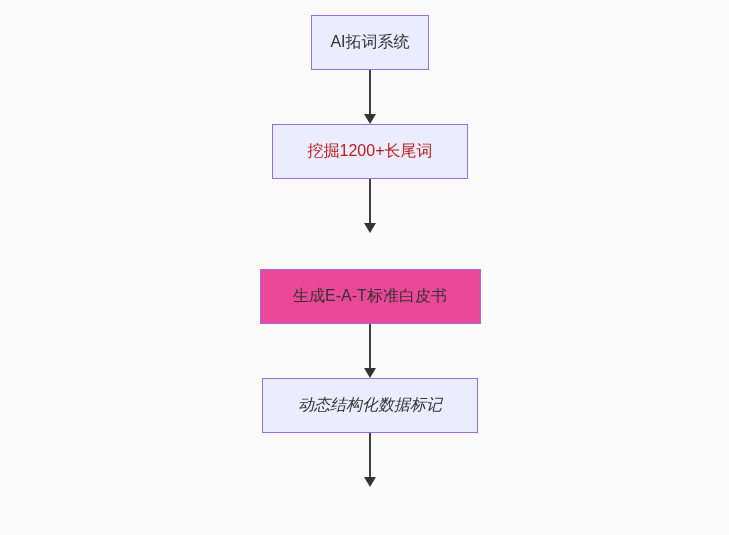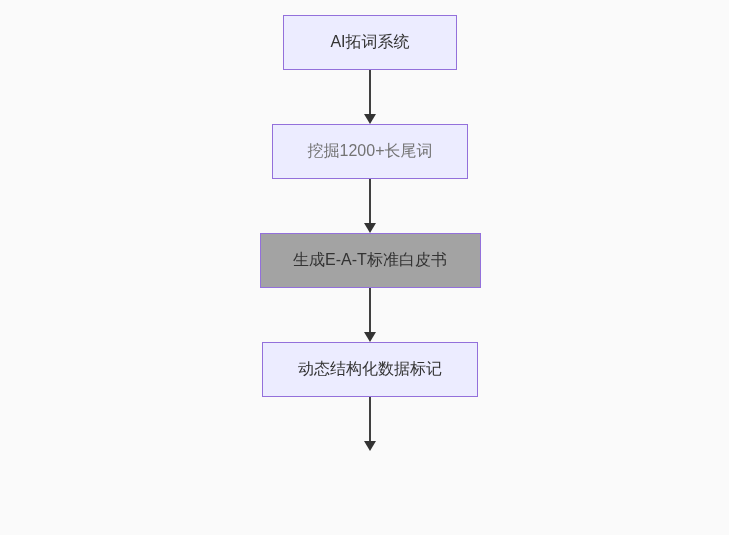--- a/index.html
+++ b/index.html
@@ -30,24 +30,24 @@
     border: 1.5px solid #9370DB;
     background: #ECECFF;
     color: #333333;
     font-size: 16px;
     display: flex;
     align-items: center;
     justify-content: center;
     text-align: center;
     white-space: nowrap;
   }
-  .n1 { width: 174px; text-align: right; }
+  .n1 { width: 118px; text-align: right; }
   .n2 { width: 196px; }
   .n3 { width: 221px; }
-  .n4 { width: 216px; }
+  .n4 { width: 216px; font-style: italic; }
   .n5 { width: 236px; }
   .arrow {
     height: 54px;
     display: flex;
     flex-direction: column;
     align-items: center;
     justify-content: flex-start;
   }
   .arrow .line {
     width: 2px;
@@ -70,30 +70,30 @@
 
     <div class="node n1" style="background: rgb(236, 236, 255); border-color: rgb(147, 112, 219); color: rgb(51, 51, 51);">
       <span>AI拓词系统</span>
     </div>
 
     <div class="arrow">
       <div class="line"></div>
       <div class="head" style="border-top-color: rgb(51, 51, 51);"></div>
     </div>
 
-    <div class="node n2" style="background: rgb(236, 236, 255); border-color: rgb(147, 112, 219); color: #737373;">
+    <div class="node n2" style="background: rgb(236, 236, 255); border-color: rgb(147, 112, 219); color: #b91c1c;">
       <span>挖掘1200+长尾词</span>
     </div>
 
     <div class="arrow">
       <div class="line"></div>
       <div class="head" style="border-top-color: rgb(51, 51, 51);"></div>
     </div>
 
-    <div class="node n3" style="background: #a3a3a3; border-color: rgb(147, 112, 219); color: rgb(51, 51, 51);">
+    <div class="node n3" style="background: #ec4899; border-color: rgb(147, 112, 219); color: rgb(51, 51, 51); margin-top: 36px;">
       <span>生成E-A-T标准白皮书</span>
     </div>
 
     <div class="arrow">
       <div class="line"></div>
       <div class="head" style="border-top-color: rgb(51, 51, 51);"></div>
     </div>
 
     <div class="node n4" style="background: rgb(236, 236, 255); border-color: rgb(147, 112, 219); color: rgb(51, 51, 51);">
       <span>动态结构化数据标记</span>

